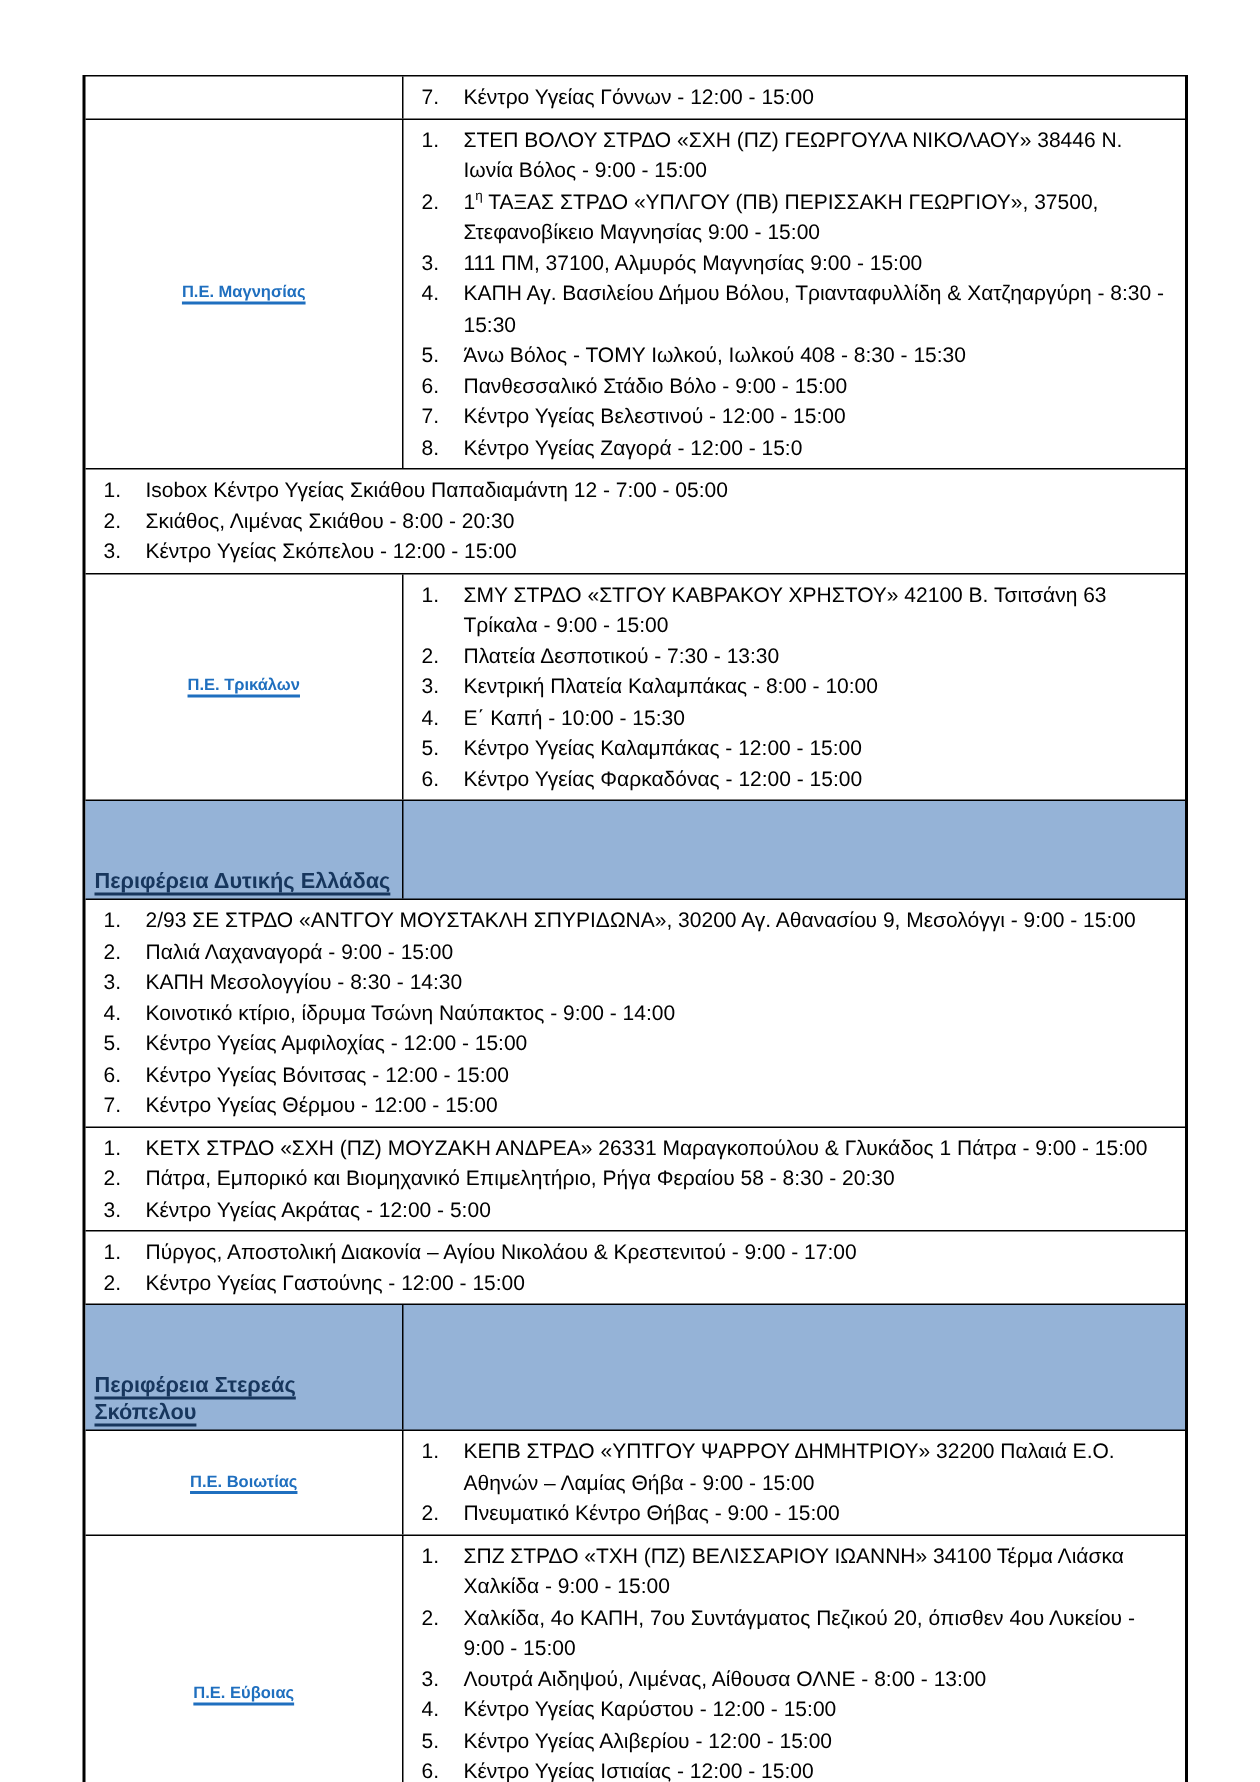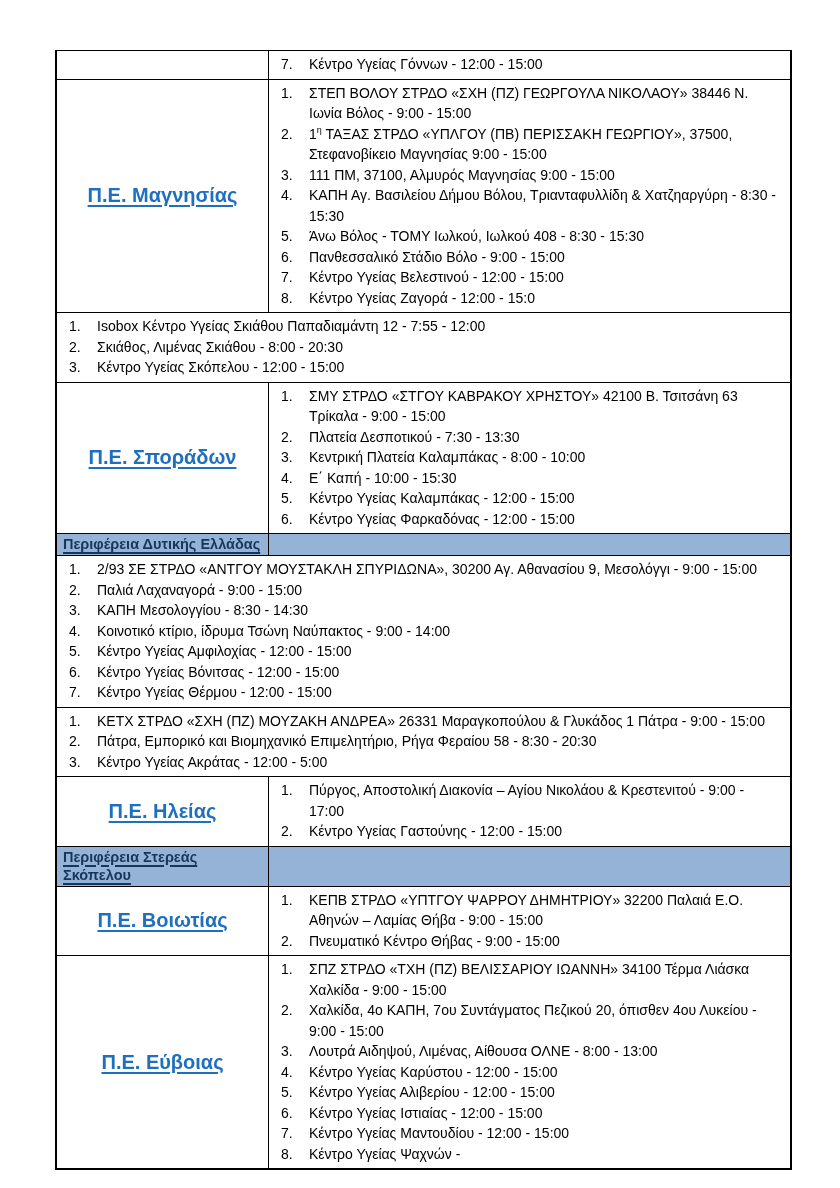--- a/index.html
+++ b/index.html
@@ -21,40 +21,40 @@
     box-sizing:border-box;background:#ffffff;
   }
   .trow{display:flex;border-bottom:1px solid var(--border);}
   .trow:last-child{border-bottom:none;}
   .cell-region{
     flex:0 0 212px;width:212px;border-right:1px solid var(--border);
     display:flex;align-items:center;justify-content:center;
     box-sizing:border-box;padding:2px 4px;text-align:center;
   }
   .region-link{
-    color:var(--region-link);font-weight:bold;font-size:20px;
+    color:var(--region-link);font-weight:bold;font-size:11px;
     text-decoration:underline;text-underline-offset:3px;
     text-decoration-thickness:1.5px;cursor:pointer;line-height:19px;
   }
   .cell-items{flex:1;padding:3px 8px 4px 12px;box-sizing:border-box;}
   .item{display:flex;font-size:14px;line-height:20.5px;}
   .item .num{flex:0 0 28px;width:28px;}
   .item .body{flex:1;}
   .time{
     text-underline-offset:3px;
     text-decoration-thickness:1.5px;
   }
   .header-row{background:var(--header-bg);min-height:21px;}
   .header-row .cell-region{
     justify-content:flex-start;text-align:left;align-items:center;padding:1px 4px 2px 6px;
   }
   .header-label{
     color:var(--header-text);font-weight:bold;font-size:14.5px;
     text-decoration:underline;text-underline-offset:3px;
-    text-decoration-thickness:1.5px;line-height:18px;cursor:pointer;
+    text-decoration-thickness:1.5px;line-height:18px;cursor:pointer;margin-top:44px;
   }
   .header-row .cell-items{padding:0;}
   sup{font-size:9px;line-height:0;vertical-align:super;}
 </style>
 </head>
 <body>
 
 <div class="page">
   <div class="doc-table" id="doc-table">
       <div class="trow">
@@ -102,35 +102,35 @@
           <div class="item">
             <span class="num">8.</span>
             <div class="body">Κέντρο Υγείας Ζαγορά - <span class="time">12:00 - 15:0</span></div>
           </div>
         </div>
       </div>
       <div class="trow">
         <div class="cell-items">
           <div class="item">
             <span class="num">1.</span>
-            <div class="body">Isobox Κέντρο Υγείας Σκιάθου Παπαδιαμάντη 12 - <span class="time">7:55 - 12:00</span></div>
+            <div class="body">Isobox Κέντρο Υγείας Σκιάθου Παπαδιαμάντη 12 - <span class="time">7:00 - 05:00</span></div>
           </div>
           <div class="item">
             <span class="num">2.</span>
             <div class="body">Σκιάθος, Λιμένας Σκιάθου - <span class="time">8:00 - 20:30</span></div>
           </div>
           <div class="item">
             <span class="num">3.</span>
             <div class="body">Κέντρο Υγείας Σκόπελου - <span class="time">12:00 - 15:00</span></div>
           </div>
         </div>
       </div>
       <div class="trow">
         <div class="cell-region">
-          <span class="region-link">Π.Ε. Σποράδων</span>
+          <span class="region-link">Π.Ε. Τρικάλων</span>
         </div>
         <div class="cell-items">
           <div class="item">
             <span class="num">1.</span>
             <div class="body">ΣΜΥ ΣΤΡΔΟ «ΣΤΓΟΥ ΚΑΒΡΑΚΟΥ ΧΡΗΣΤΟΥ» 42100 Β. Τσιτσάνη 63 Τρίκαλα - <span class="time">9:00 - 15:00</span></div>
           </div>
           <div class="item">
             <span class="num">2.</span>
             <div class="body">Πλατεία Δεσποτικού - <span class="time">7:30 - 13:30</span></div>
           </div>
@@ -200,23 +200,20 @@
             <span class="num">2.</span>
             <div class="body">Πάτρα, Εμπορικό και Βιομηχανικό Επιμελητήριο, Ρήγα Φεραίου 58 - <span class="time">8:30 - 20:30</span></div>
           </div>
           <div class="item">
             <span class="num">3.</span>
             <div class="body">Κέντρο Υγείας Ακράτας - <span class="time">12:00 - 5:00</span></div>
           </div>
         </div>
       </div>
       <div class="trow">
-        <div class="cell-region">
-          <span class="region-link">Π.Ε. Ηλείας</span>
-        </div>
         <div class="cell-items">
           <div class="item">
             <span class="num">1.</span>
             <div class="body">Πύργος, Αποστολική Διακονία – Αγίου Νικολάου &amp; Κρεστενιτού - <span class="time">9:00 - 17:00</span></div>
           </div>
           <div class="item">
             <span class="num">2.</span>
             <div class="body">Κέντρο Υγείας Γαστούνης - <span class="time">12:00 - 15:00</span></div>
           </div>
         </div>

